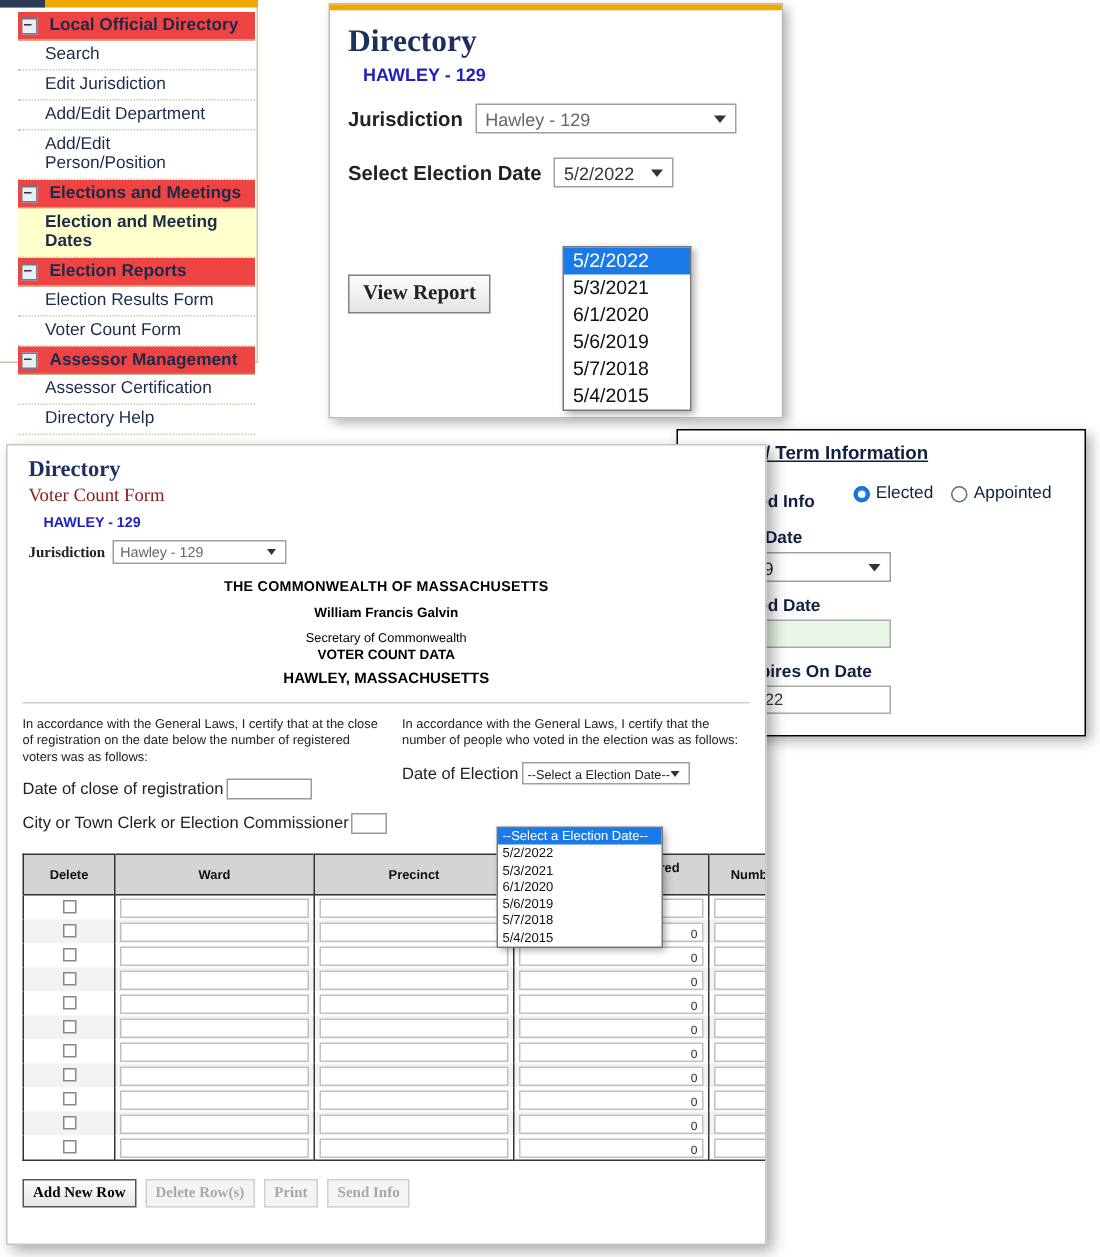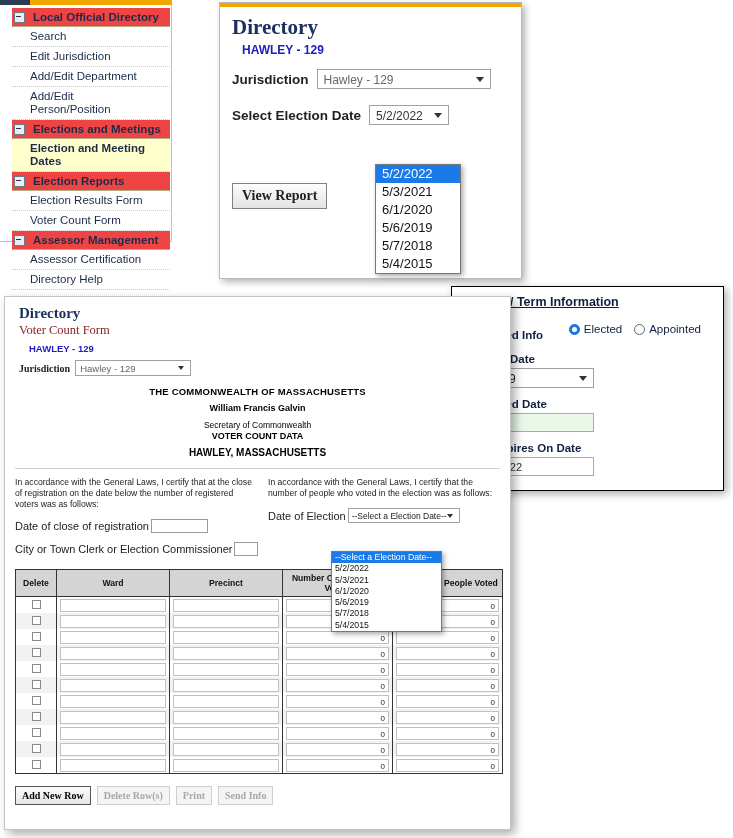--- a/index.html
+++ b/index.html
@@ -403,21 +403,21 @@
     border: 1px solid #333;
     table-layout: fixed;
   }
   #voter-table th {
     background: #d4d4d4;
     border-right: 1px solid #333;
     border-bottom: 1px solid #333;
     font-size: 8.6px;
     font-weight: bold;
     color: #111;
-    padding: 3px 2px;
+    padding: 3px 12px;
     text-align: center;
     line-height: 10px;
     margin-left: 28px;
   }
   #voter-table td {
     border-right: 1px solid #333;
     padding: 1px 3px;
     height: 16px;
     box-sizing: border-box;
   }

